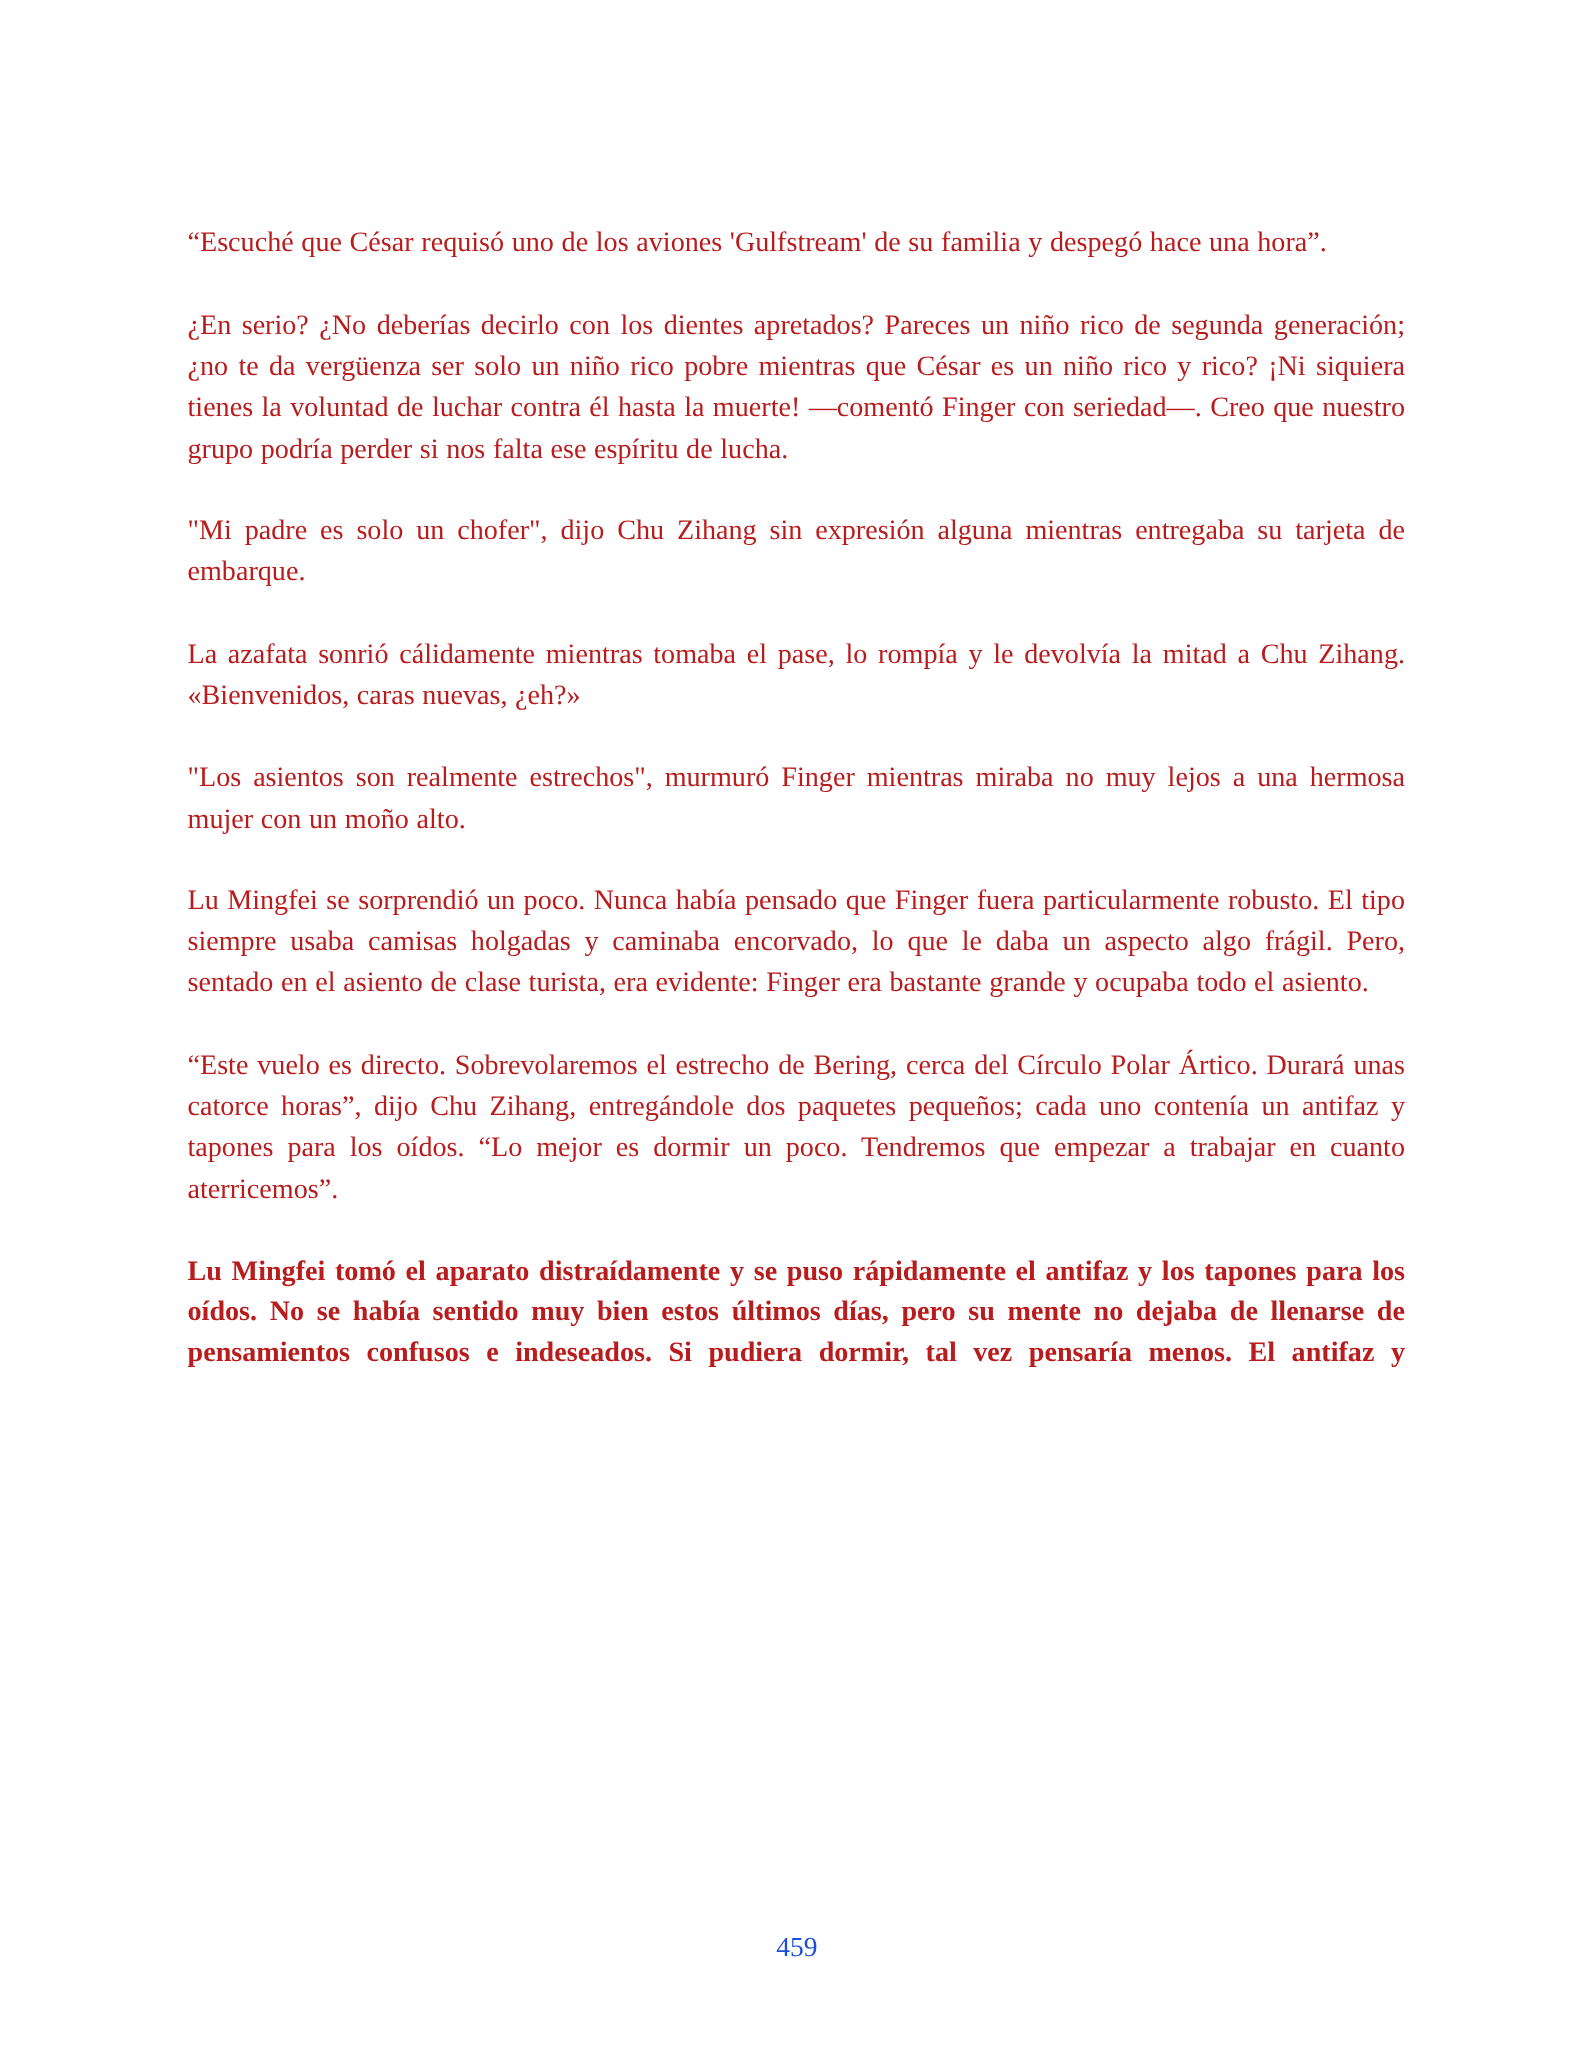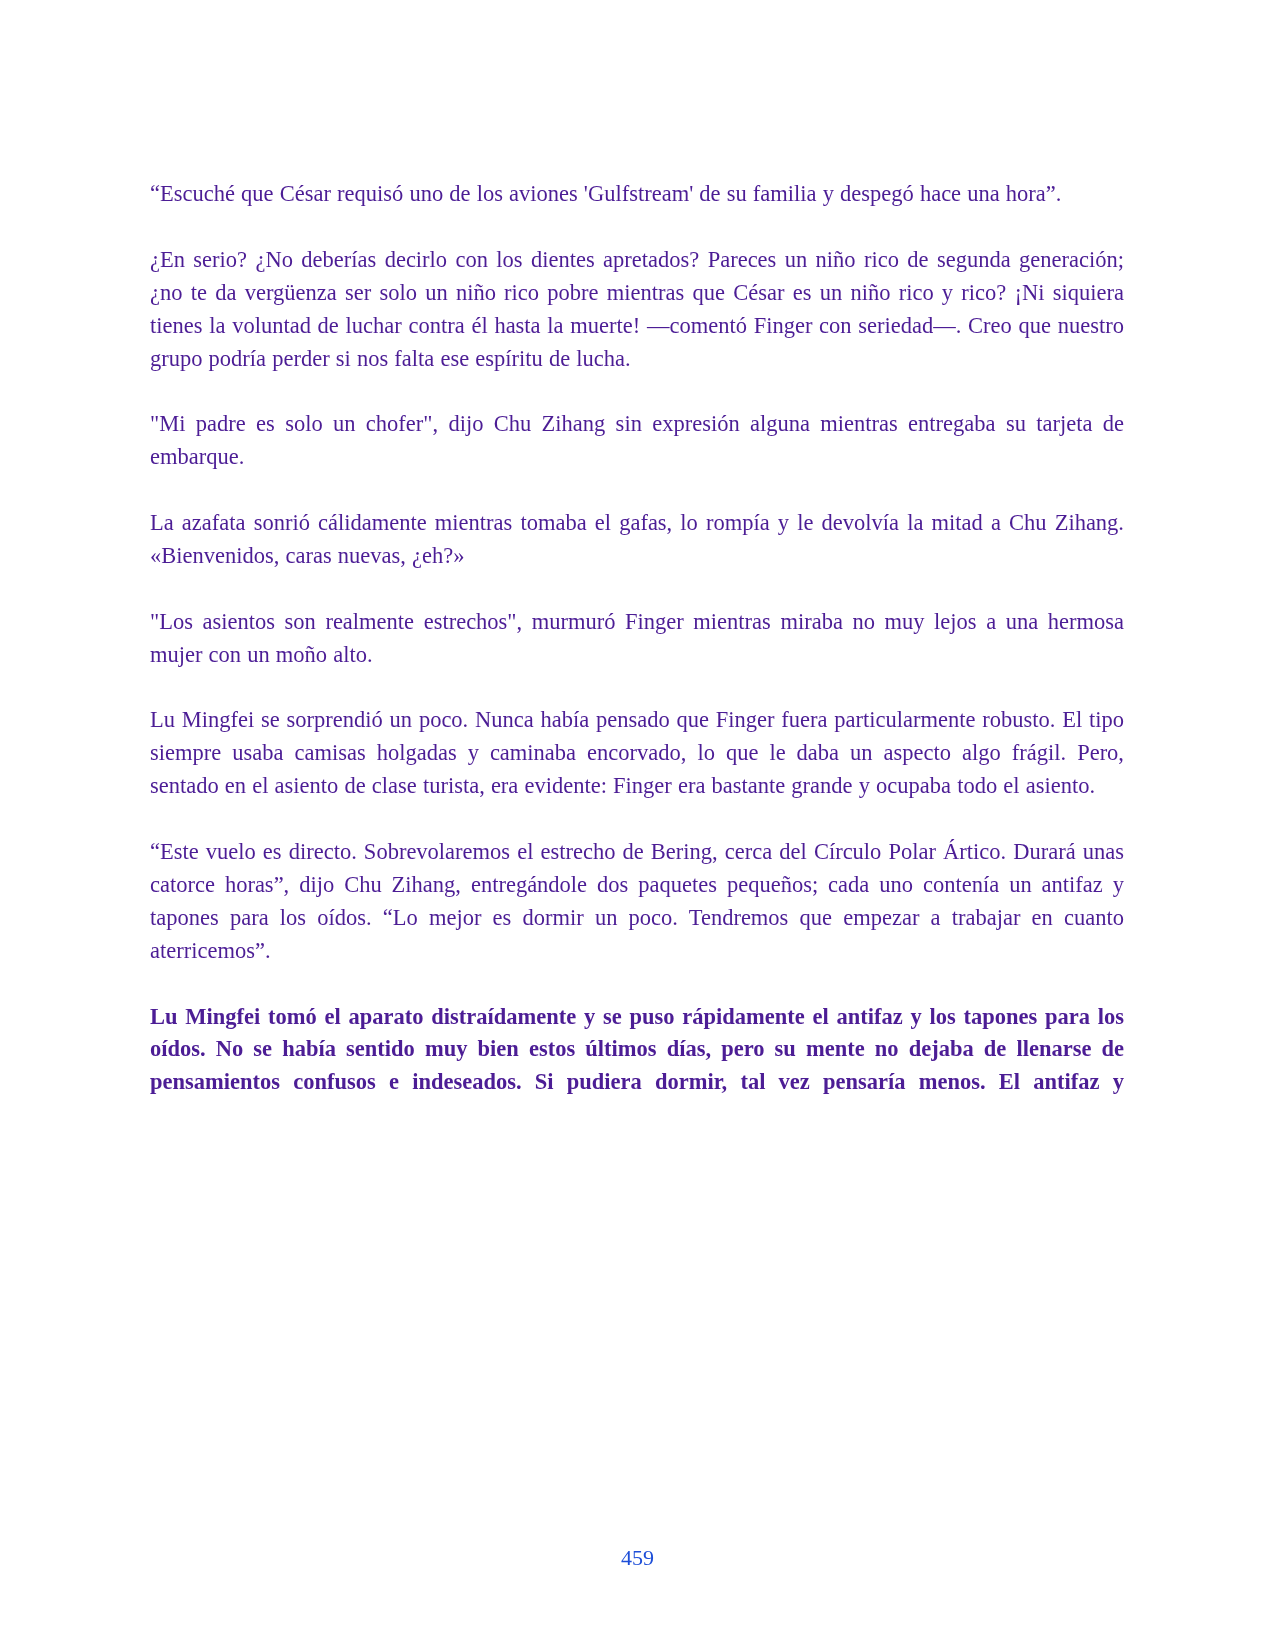--- a/index.html
+++ b/index.html
@@ -5,21 +5,21 @@
   html, body { margin: 0; padding: 0; background: #ffffff; }
   body { width: 1275px; height: 1650px; position: relative; overflow: hidden; }
   .page-body {
     position: absolute;
     left: 150px;
     top: 178px;
     width: 974px;
     font-family: "Liberation Serif", "DejaVu Serif", serif;
     font-size: 22.5px;
     line-height: 32.9px;
-    color: #4c1d95;
+    color: #b91c1c;
   }
   .para {
     margin: 0 0 32.9px 0;
     text-align: justify;
     text-align-last: left;
     word-spacing: 0.5px;
   }
   .page-number {
     position: absolute;
     left: 0;
@@ -31,20 +31,20 @@
     color: #1d4ed8;
   }
 </style>
 </head>
 <body>
 
 <div class="page-body">
   <p class="para">“Escuché que César requisó uno de los aviones 'Gulfstream' de su familia y despegó hace una hora”.</p>
   <p class="para">¿En serio? ¿No deberías decirlo con los dientes apretados? Pareces un niño rico de segunda generación; ¿no te da vergüenza ser solo un niño rico pobre mientras que César es un niño rico y rico? ¡Ni siquiera tienes la voluntad de luchar contra él hasta la muerte! —comentó Finger con seriedad—. Creo que nuestro grupo podría perder si nos falta ese espíritu de lucha.</p>
   <p class="para">"Mi padre es solo un chofer", dijo Chu Zihang sin expresión alguna mientras entregaba su tarjeta de embarque.</p>
-  <p class="para">La azafata sonrió cálidamente mientras tomaba el gafas, lo rompía y le devolvía la mitad a Chu Zihang. «Bienvenidos, caras nuevas, ¿eh?»</p>
+  <p class="para">La azafata sonrió cálidamente mientras tomaba el pase, lo rompía y le devolvía la mitad a Chu Zihang. «Bienvenidos, caras nuevas, ¿eh?»</p>
   <p class="para">"Los asientos son realmente estrechos", murmuró Finger mientras miraba no muy lejos a una hermosa mujer con un moño alto.</p>
   <p class="para">Lu Mingfei se sorprendió un poco. Nunca había pensado que Finger fuera particularmente robusto. El tipo siempre usaba camisas holgadas y caminaba encorvado, lo que le daba un aspecto algo frágil. Pero, sentado en el asiento de clase turista, era evidente: Finger era bastante grande y ocupaba todo el asiento.</p>
   <p class="para">“Este vuelo es directo. Sobrevolaremos el estrecho de Bering, cerca del Círculo Polar Ártico. Durará unas catorce horas”, dijo Chu Zihang, entregándole dos paquetes pequeños; cada uno contenía un antifaz y tapones para los oídos. “Lo mejor es dormir un poco. Tendremos que empezar a trabajar en cuanto aterricemos”.</p>
   <p class="para last" style="text-align-last: justify; font-weight: bold;">Lu Mingfei tomó el aparato distraídamente y se puso rápidamente el antifaz y los tapones para los oídos. No se había sentido muy bien estos últimos días, pero su mente no dejaba de llenarse de pensamientos confusos e indeseados. Si pudiera dormir, tal vez pensaría menos. El antifaz y</p>
 </div>
 
 <div class="page-number">459</div>
 
 </body></html>

